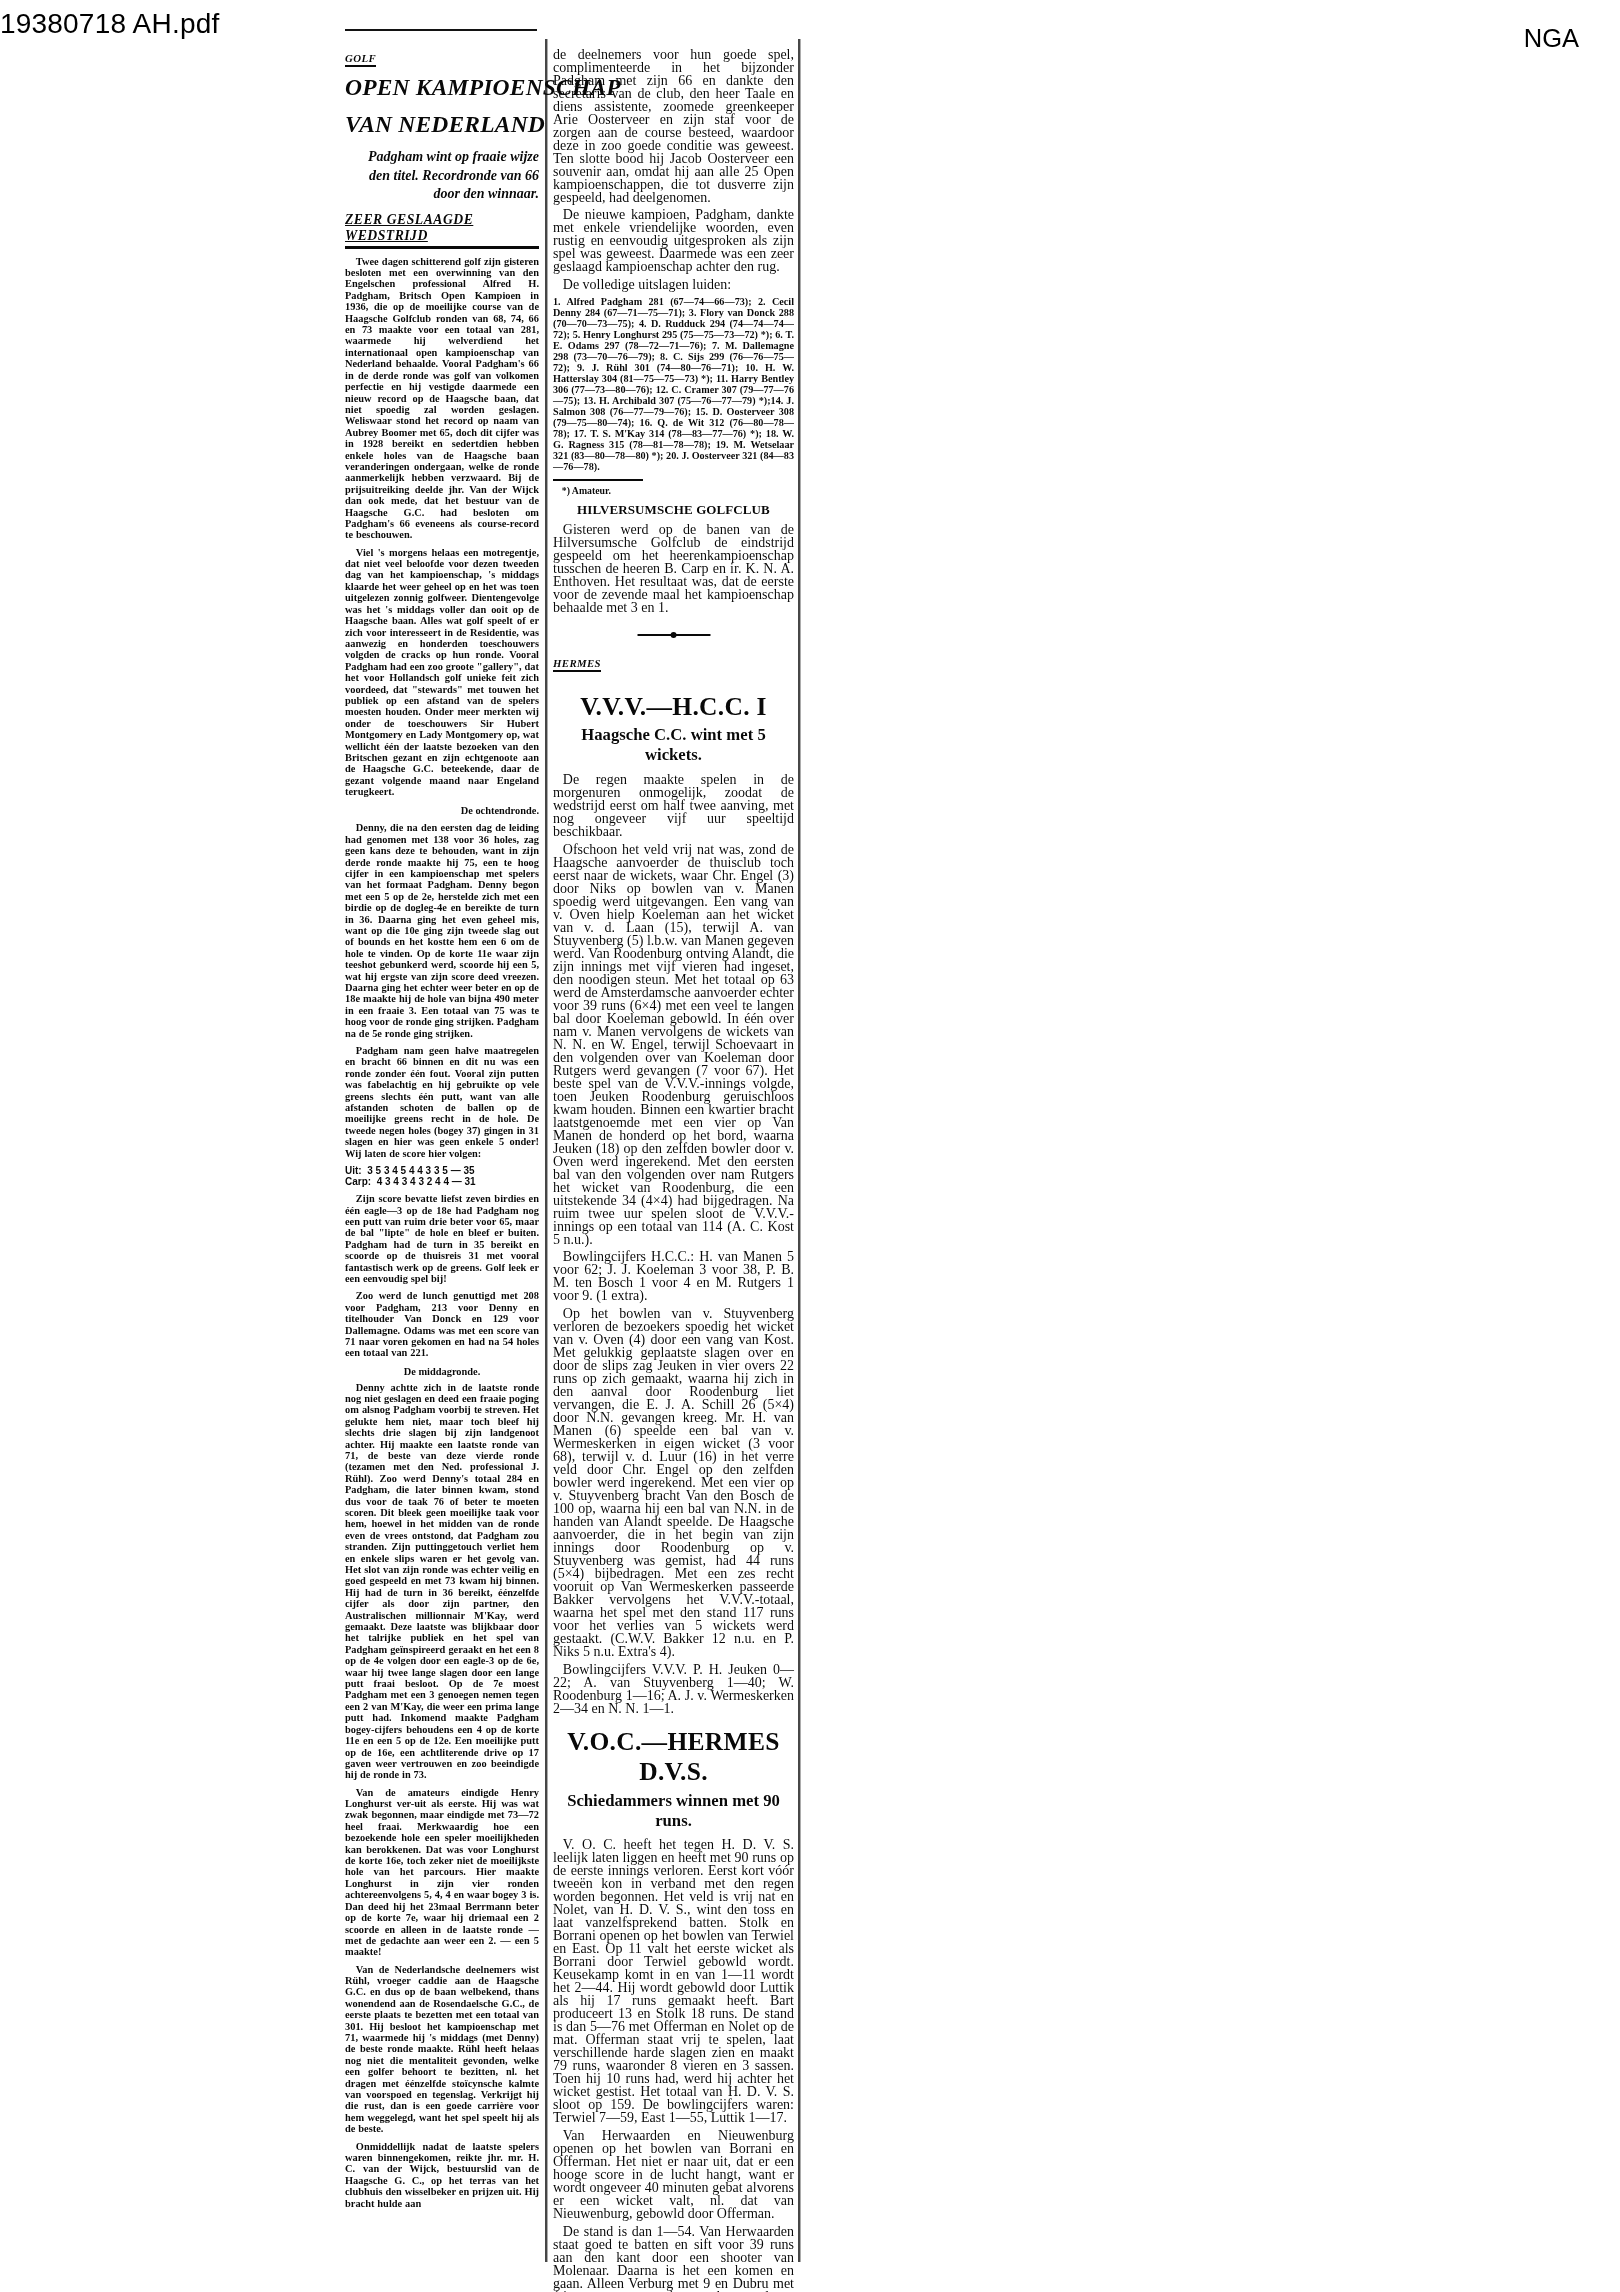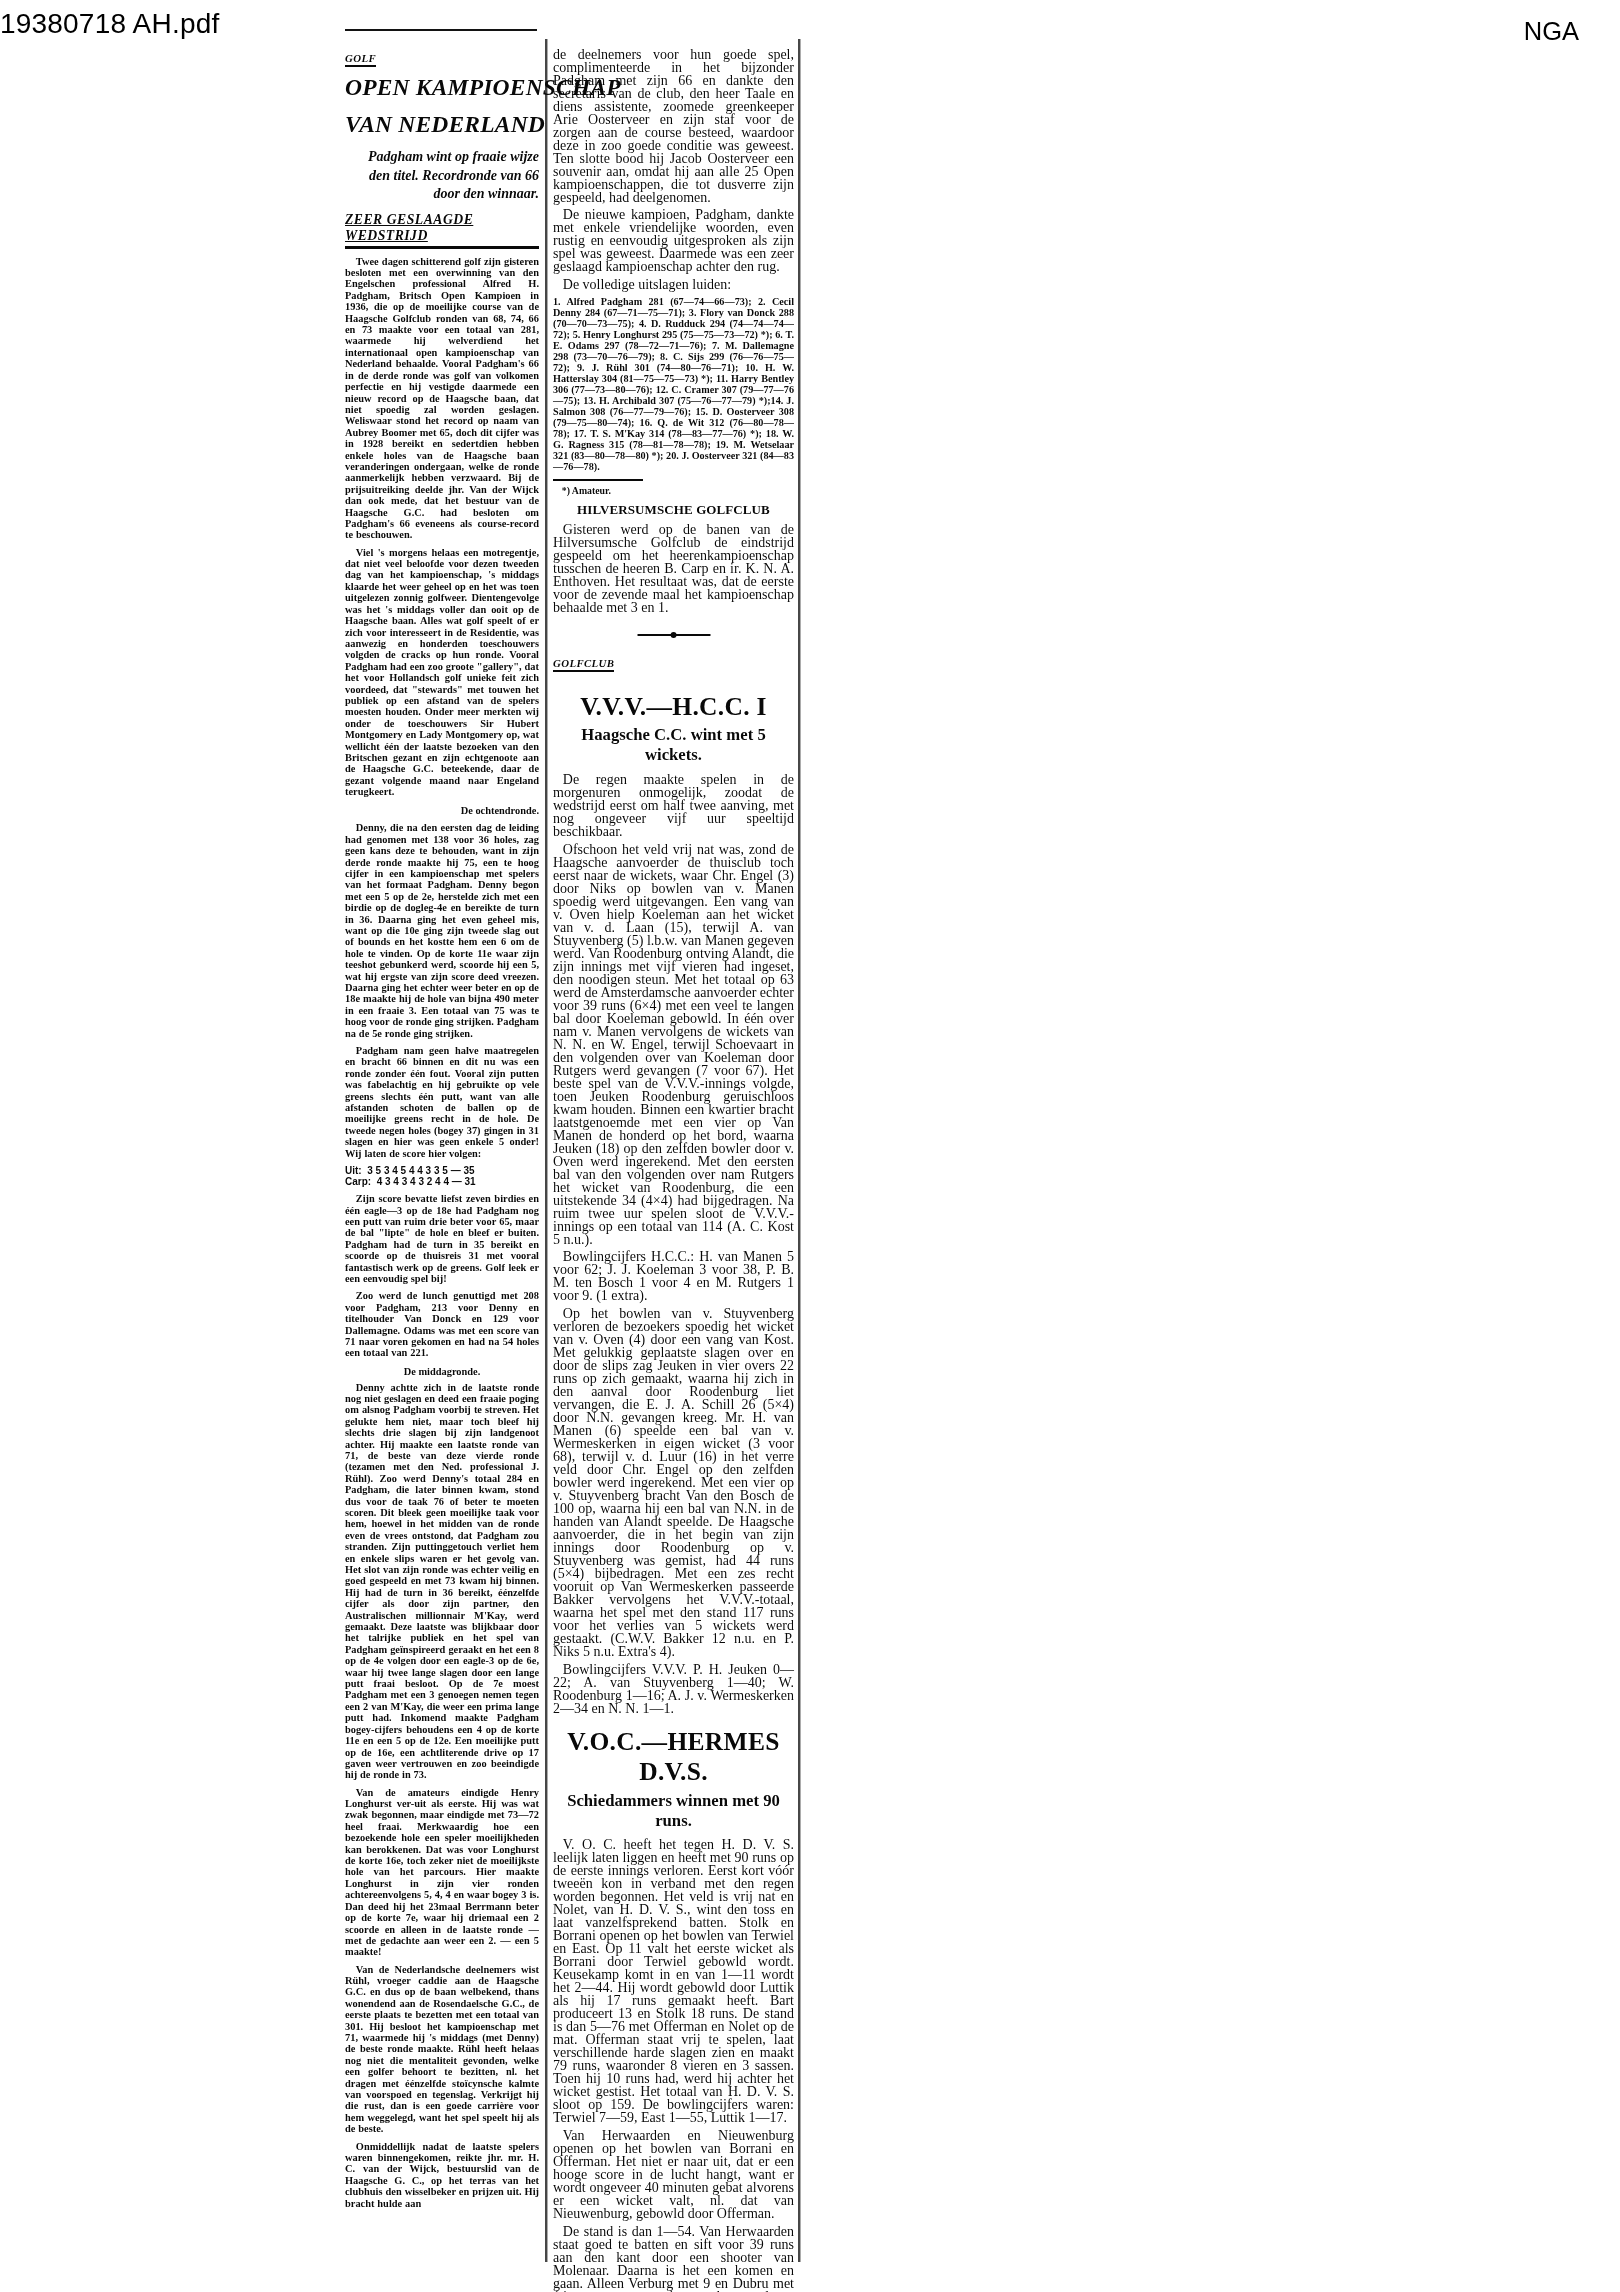--- a/index.html
+++ b/index.html
@@ -10,21 +10,21 @@
     position:relative;
     overflow:hidden;
   }
   
   .pdf-filename{
     position:absolute;left:0;top:7.8px;width:1620px;text-align:left;
     font-family:"Liberation Sans", sans-serif;
     font-size:28px;color:#000;letter-spacing:0.2px;z-index:40;
   }
   .pdf-corner{
-    position:absolute;right:41px;top:17px;
+    position:absolute;right:41px;top:24px;
     font-family:"Liberation Sans", sans-serif;
     font-size:25.5px;color:#000;z-index:40;
   }
 
   
   .scan{
     position:absolute;left:345px;top:17.6px;width:743px;height:2262px;
     background:#fefefe;
     filter:grayscale(1) contrast(1.07);
   }
@@ -173,21 +173,21 @@
     <p class="tiny ind">De volledige uitslagen luiden:</p>
     <p class="results">1. Alfred Padgham 281 (67—74—66—73); 2. Cecil Denny 284 (67—71—75—71); 3. Flory van Donck 288 (70—70—73—75); 4. D. Rudduck 294 (74—74—74—72); 5. Henry Longhurst 295 (75—75—73—72) *); 6. T. E. Odams 297 (78—72—71—76); 7. M. Dallemagne 298 (73—70—76—79); 8. C. Sijs 299 (76—76—75—72); 9. J. Rühl 301 (74—80—76—71); 10. H. W. Hatterslay 304 (81—75—75—73) *); 11. Harry Bentley 306 (77—73—80—76); 12. C. Cramer 307 (79—77—76—75); 13. H. Archibald 307 (75—76—77—79) *);14. J. Salmon 308 (76—77—79—76); 15. D. Oosterveer 308 (79—75—80—74); 16. Q. de Wit 312 (76—80—78—78); 17. T. S. M'Kay 314 (78—83—77—76) *); 18. W. G. Ragness 315 (78—81—78—78); 19. M. Wetselaar 321 (83—80—78—80) *); 20. J. Oosterveer 321 (84—83—76—78).</p>
     <div class="amateur-rule"></div>
     <div class="amateur-note">*)  Amateur.</div>
 
     <h2 class="clubhead">HILVERSUMSCHE GOLFCLUB</h2>
     <p class="tiny ind">Gisteren werd op de banen van de Hilversumsche Golfclub de eindstrijd gespeeld om het heerenkampioenschap tusschen de heeren B. Carp en ir. K. N. A. Enthoven. Het resultaat was, dat de eerste voor de zevende maal het kampioenschap behaalde met 3 en 1.</p>
 
     <div class="dinkus"></div>
 
-    <div class="kicker">GOLFCLUB</div>
+    <div class="kicker">HERMES</div>
 
     <h2 class="matchhead">V.V.V.—H.C.C. I</h2>
     <h3 class="matchsub">Haagsche C.C. wint met 5 wickets.</h3>
 
     <p class="tiny ind">De regen maakte spelen in de morgenuren onmogelijk, zoodat de wedstrijd eerst om half twee aanving, met nog ongeveer vijf uur speeltijd beschikbaar.</p>
     <p class="tiny ind">Ofschoon het veld vrij nat was, zond de Haagsche aanvoerder de thuisclub toch eerst naar de wickets, waar Chr. Engel (3) door Niks op bowlen van v. Manen spoedig werd uitgevangen. Een vang van v. Oven hielp Koeleman aan het wicket van v. d. Laan (15), terwijl A. van Stuyvenberg (5) l.b.w. van Manen gegeven werd. Van Roodenburg ontving Alandt, die zijn innings met vijf vieren had ingeset, den noodigen steun. Met het totaal op 63 werd de Amsterdamsche aanvoerder echter voor 39 runs (6×4) met een veel te langen bal door Koeleman gebowld. In één over nam v. Manen vervolgens de wickets van N. N. en W. Engel, terwijl Schoevaart in den volgenden over van Koeleman door Rutgers werd gevangen (7 voor 67). Het beste spel van de V.V.V.-innings volgde, toen Jeuken Roodenburg geruischloos kwam houden. Binnen een kwartier bracht laatstgenoemde met een vier op Van Manen de honderd op het bord, waarna Jeuken (18) op den zelfden bowler door v. Oven werd ingerekend. Met den eersten bal van den volgenden over nam Rutgers het wicket van Roodenburg, die een uitstekende 34 (4×4) had bijgedragen. Na ruim twee uur spelen sloot de V.V.V.-innings op een totaal van 114 (A. C. Kost 5 n.u.).</p>
     <p class="tiny ind">Bowlingcijfers H.C.C.: H. van Manen 5 voor 62; J. J. Koeleman 3 voor 38, P. B. M. ten Bosch 1 voor 4 en M. Rutgers 1 voor 9. (1 extra).</p>
     <p class="tiny ind">Op het bowlen van v. Stuyvenberg verloren de bezoekers spoedig het wicket van v. Oven (4) door een vang van Kost. Met gelukkig geplaatste slagen over en door de slips zag Jeuken in vier overs 22 runs op zich gemaakt, waarna hij zich in den aanval door Roodenburg liet vervangen, die E. J. A. Schill 26 (5×4) door N.N. gevangen kreeg. Mr. H. van Manen (6) speelde een bal van v. Wermeskerken in eigen wicket (3 voor 68), terwijl v. d. Luur (16) in het verre veld door Chr. Engel op den zelfden bowler werd ingerekend. Met een vier op v. Stuyvenberg bracht Van den Bosch de 100 op, waarna hij een bal van N.N. in de handen van Alandt speelde. De Haagsche aanvoerder, die in het begin van zijn innings door Roodenburg op v. Stuyvenberg was gemist, had 44 runs (5×4) bijbedragen. Met een zes recht vooruit op Van Wermeskerken passeerde Bakker vervolgens het V.V.V.-totaal, waarna het spel met den stand 117 runs voor het verlies van 5 wickets werd gestaakt. (C.W.V. Bakker 12 n.u. en P. Niks 5 n.u. Extra's 4).</p>
     <p class="tiny ind">Bowlingcijfers V.V.V. P. H. Jeuken 0—22; A. van Stuyvenberg 1—40; W. Roodenburg 1—16; A. J. v. Wermeskerken 2—34 en N. N. 1—1.</p>
 

